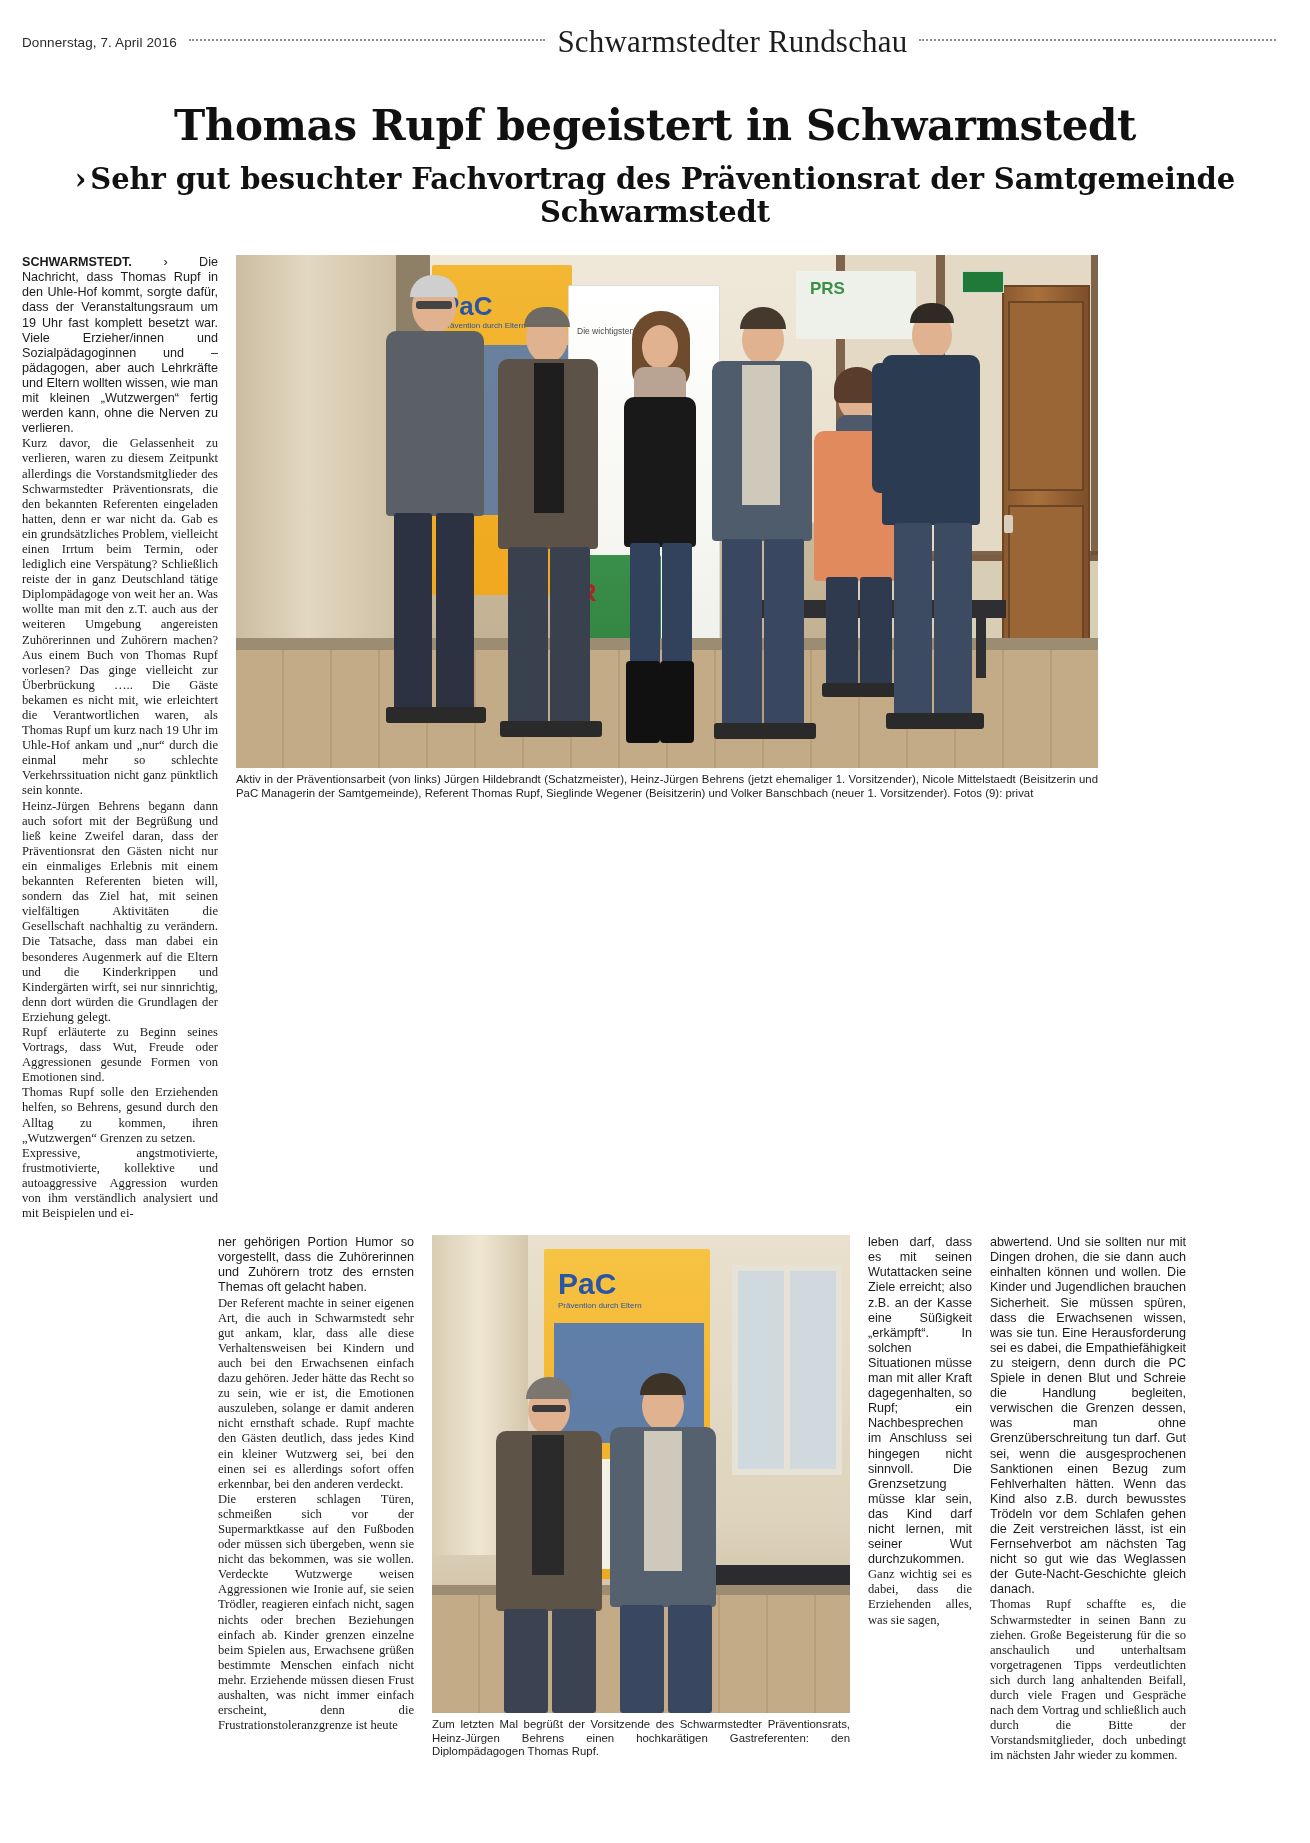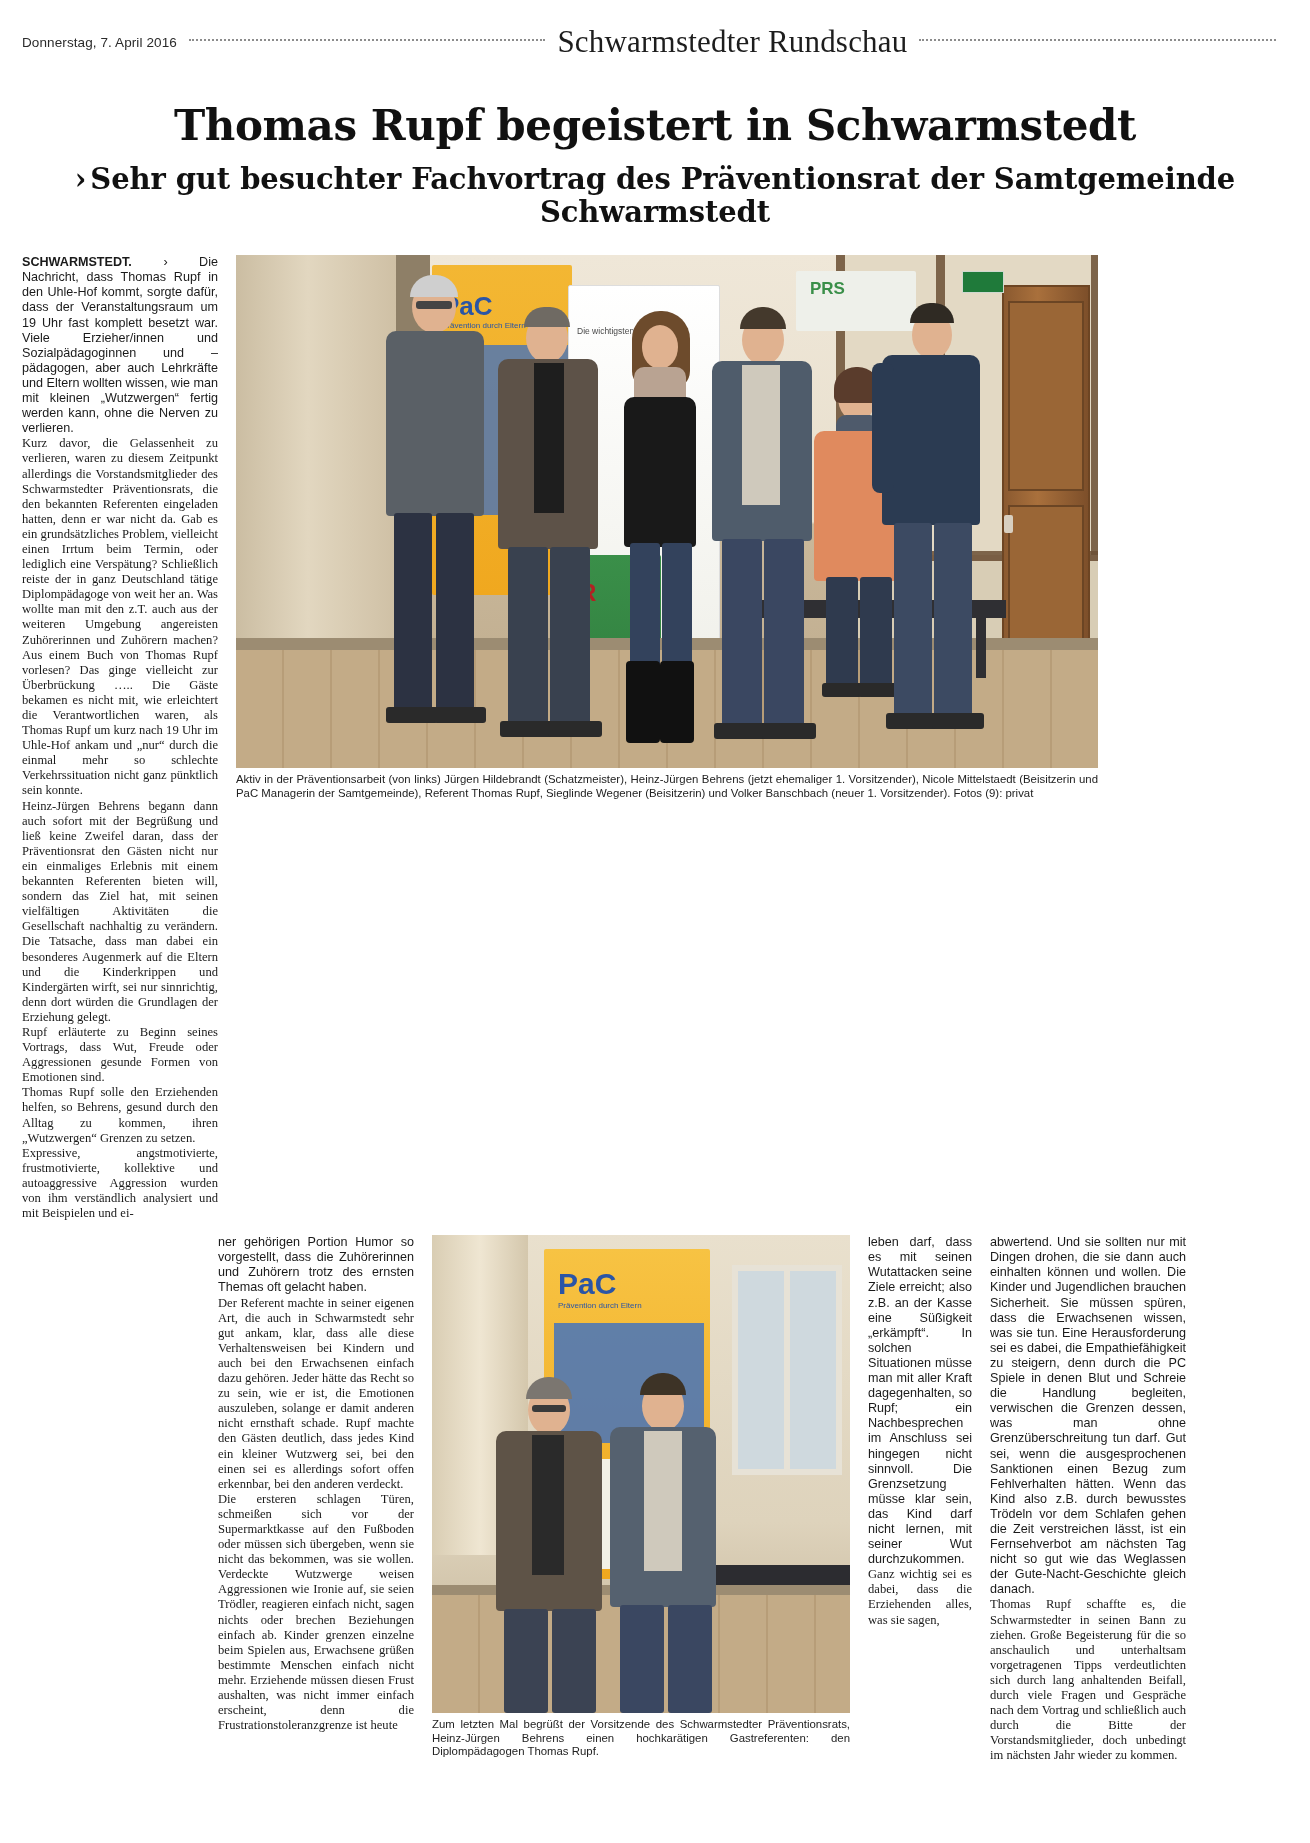--- a/index.html
+++ b/index.html
@@ -264,21 +264,21 @@
             <div style="position:absolute;left:10px;top:26px;font-family:'Liberation Sans',sans-serif;font-size:26px;font-weight:700;color:#2a55a6;">PaC</div>
             <div style="position:absolute;left:10px;top:56px;font-family:'Liberation Sans',sans-serif;font-size:8px;color:#2a55a6;">Prävention durch Eltern</div>
             <div style="position:absolute;left:4px;top:80px;width:132px;height:170px;background:#3b6fc4;opacity:.75;"></div>
           </div>
           <div class="banner" style="left:332px;top:30px;width:150px;height:420px;background:linear-gradient(#ffffff,#efefe8);border:1px solid #ddd;">
             <div style="position:absolute;left:8px;top:40px;right:8px;font-family:'Liberation Sans',sans-serif;font-size:8.5px;color:#4a4a4a;line-height:11px;">Die wichtigsten Ziele …</div>
           </div>
           <div class="banner" style="left:333px;top:300px;width:92px;height:200px;background:linear-gradient(#3a8f49,#2e7a3c);">
             <div style="position:absolute;left:10px;top:24px;font-family:'Liberation Sans',sans-serif;font-size:24px;font-weight:700;color:#b22222;">R</div>
           </div>
-          <div class="banner" style="left:560px;top:16px;width:120px;height:60px;background:#eef0ea;">
+          <div class="banner" style="left:560px;top:16px;width:120px;height:68px;background:#eef0ea;">
             <div style="position:absolute;left:14px;top:8px;font-family:'Liberation Sans',sans-serif;font-size:17px;font-weight:700;color:#3a8f49;">PRS</div>
           </div>
 
           <div class="floor-tile" style="height:120px;"></div>
           <div style="position:absolute;left:0;bottom:118px;width:100%;height:12px;background:#9c8c72;"></div>
 
           <div style="position:absolute;left:520px;top:345px;width:250px;height:18px;background:#2f2f33;"></div>
           <div style="position:absolute;left:540px;top:363px;width:10px;height:60px;background:#2f2f33;"></div>
           <div style="position:absolute;left:740px;top:363px;width:10px;height:60px;background:#2f2f33;"></div>
 

